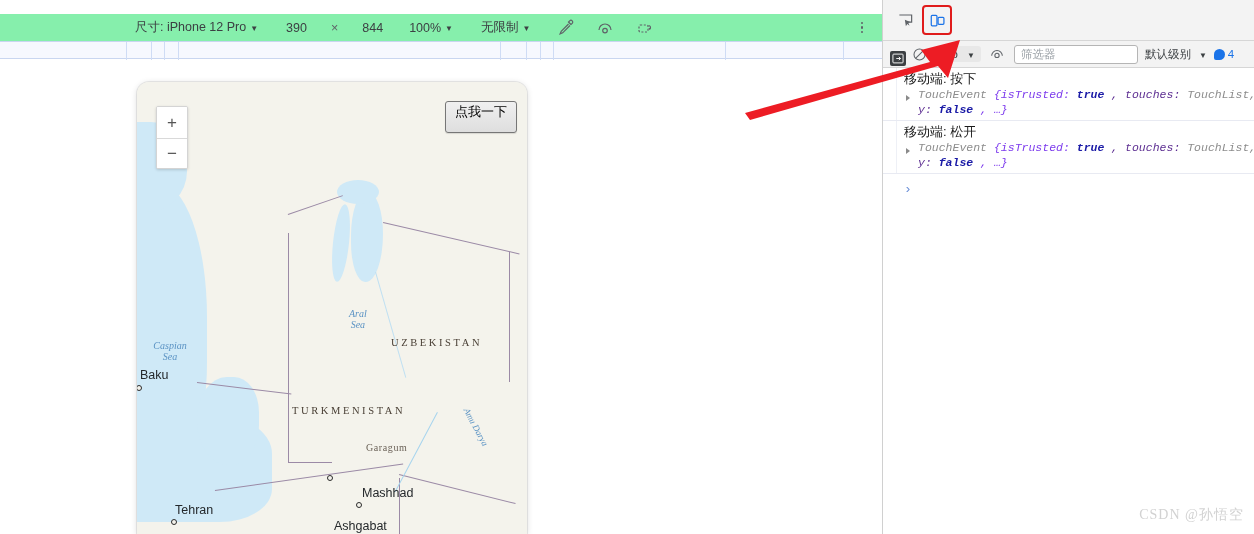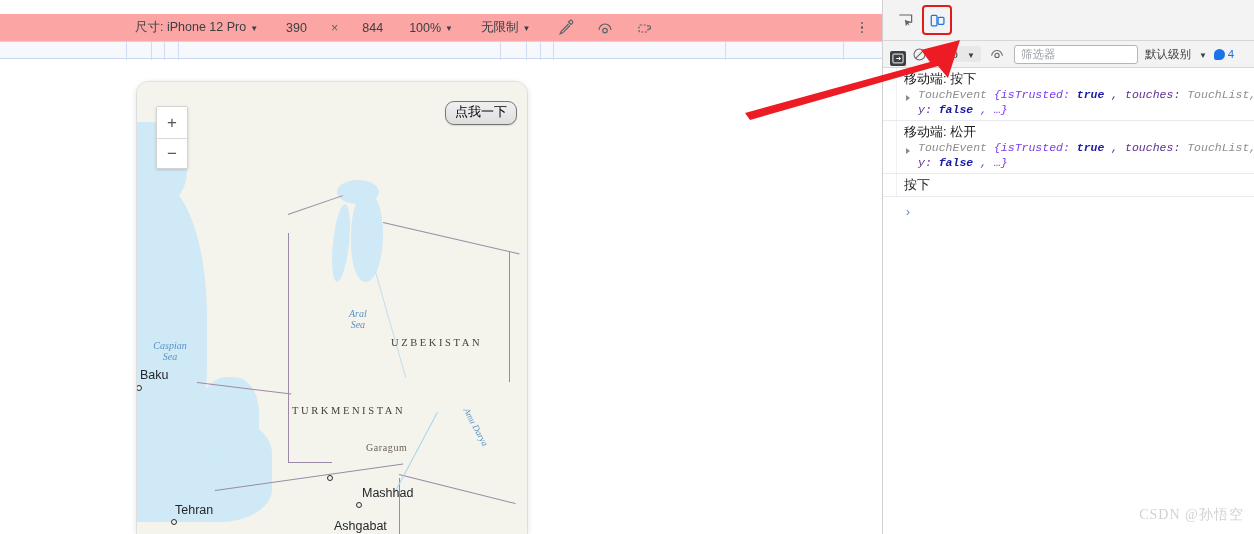--- a/index.html
+++ b/index.html
@@ -11,21 +11,21 @@
   }
   #app { position: relative; width: 1254px; height: 534px; background:#fff; }
 
   
   #device-pane {
     position: absolute; left:0; top:0; width: 882px; height: 534px;
     background:#ffffff; overflow:hidden;
   }
   .device-toolbar {
     position:absolute; left:0; top:14px; width:882px; height:27px;
-    background:#fca5a5; display:flex; align-items:center;
+    background:#86efac; display:flex; align-items:center;
     font-size:12.5px; color:#3c4043;
   }
   .dt-spacer { flex: 0 0 135px; }
   .dt-item { display:flex; align-items:center; white-space:nowrap; }
   .dt-label { color:#3c4043; }
   .caret { font-size:8px; margin-left:4px; color:#3c4043; position:relative; top:1px; }
   .dt-gap-a { width:28px; }
   .dt-gap-b { width:26px; }
   .dt-gap-c { width:24px; }
   .dt-num { color:#3c4043; }
@@ -82,22 +82,22 @@
     font-size:17px; color:#555; background:#fff; cursor:pointer; user-select:none;
     font-family:"Liberation Sans", sans-serif;
   }
   .zoom-btn + .zoom-btn { border-top:1px solid #d9d9d9; }
 
   
   .tap-button {
     position:absolute; right:10px; top:19px;
     font-family:"Liberation Sans", sans-serif; font-size:13px; color:#000;
     background: linear-gradient(#f0f0f0, #dedede);
-    border:1px solid #767676; border-radius:9px;
-    padding:3px 9px 4px; cursor:pointer; line-height:1.15;
+    border:1px solid #767676; border-radius:3px;
+    padding:3px 9px 12px; cursor:pointer; line-height:1.15;
     box-shadow: 0 1px 1px rgba(0,0,0,.12);
   }
 
   
   #devtools {
     position:absolute; left:882px; top:0; width:372px; height:534px;
     background:#ffffff; border-left:1px solid #d0d0d0;
   }
   .dt-tabbar {
     position:relative; height:41px; background:#f3f3f3;
@@ -409,24 +409,20 @@
           <span class="k-type">TouchList,</span>
           
         </div>
         <div class="obj-line" style="padding-left:14px">
           <span class="k-prop">y:</span>
           <span class="k-bool">false</span>
           <span>, …}</span>
         </div>
       </div>
 
-      <div class="con-row">
-        <span class="gutter"></span>
-        <div class="con-text">按下</div>
-      </div>
 
 
 
       <div class="prompt-row">
         <span class="prompt-caret">›</span>
       </div>
     </div>
   </div>
 
   <div class="side-toggle">

